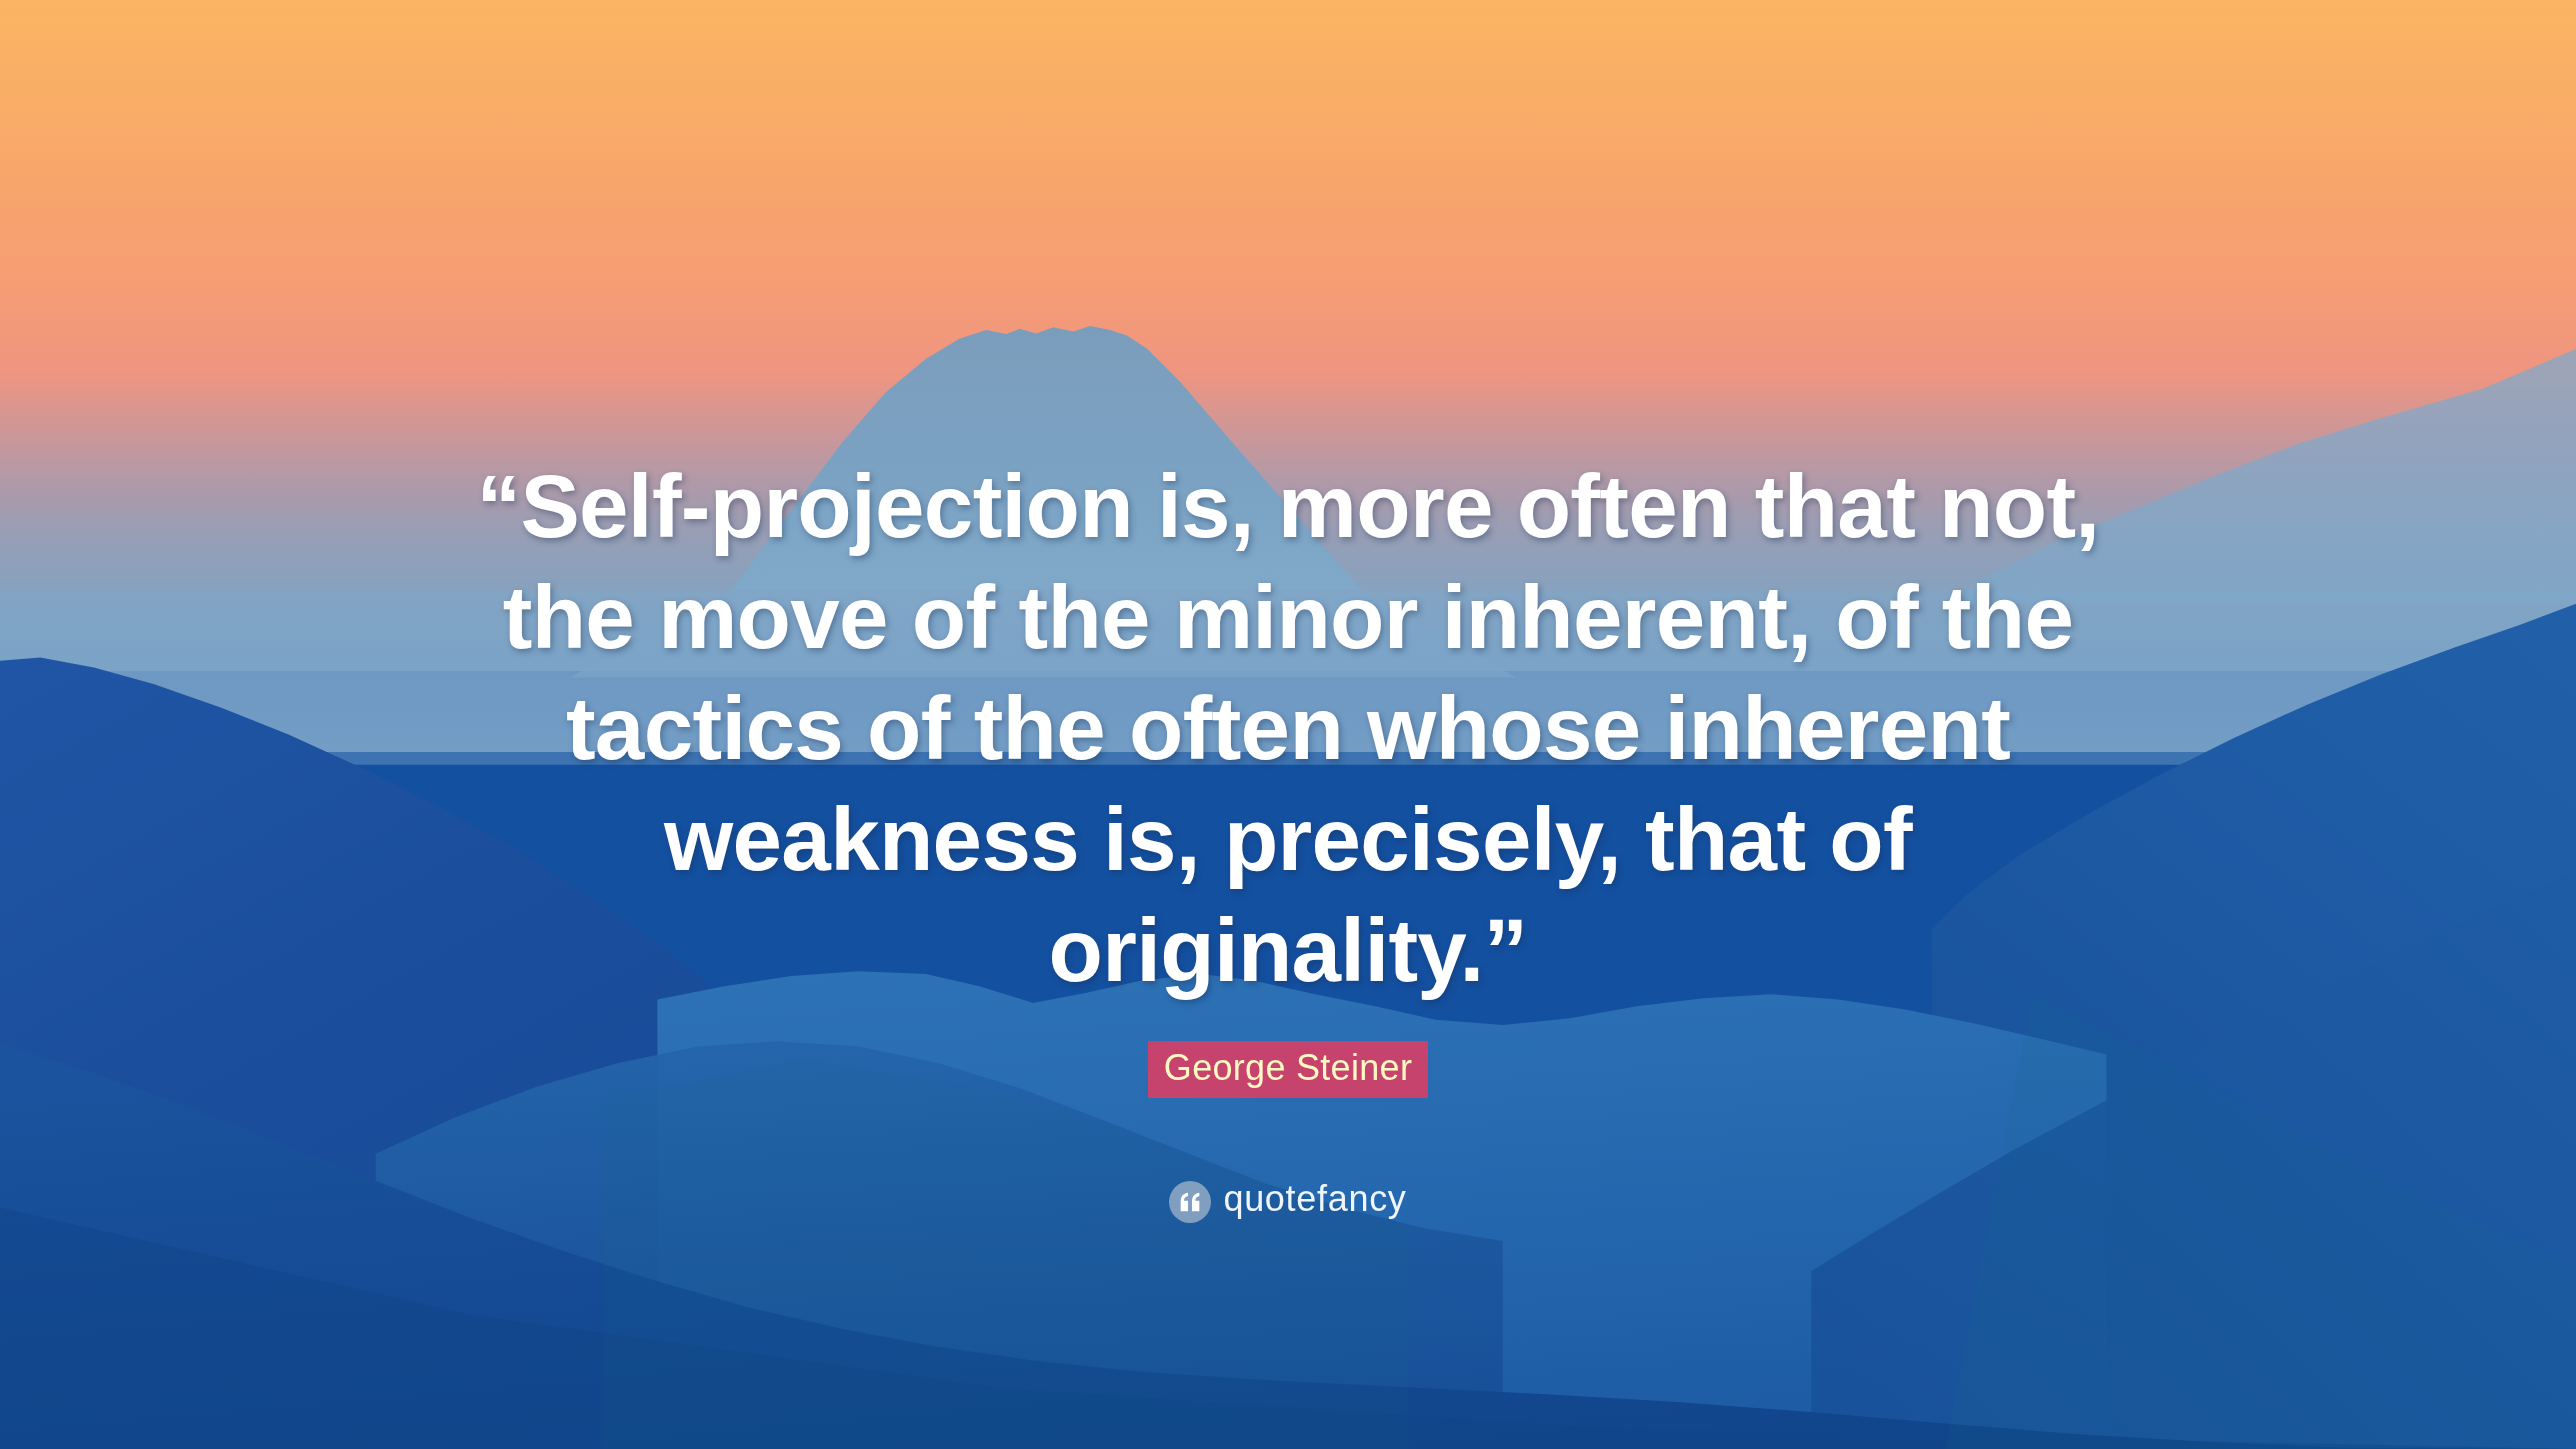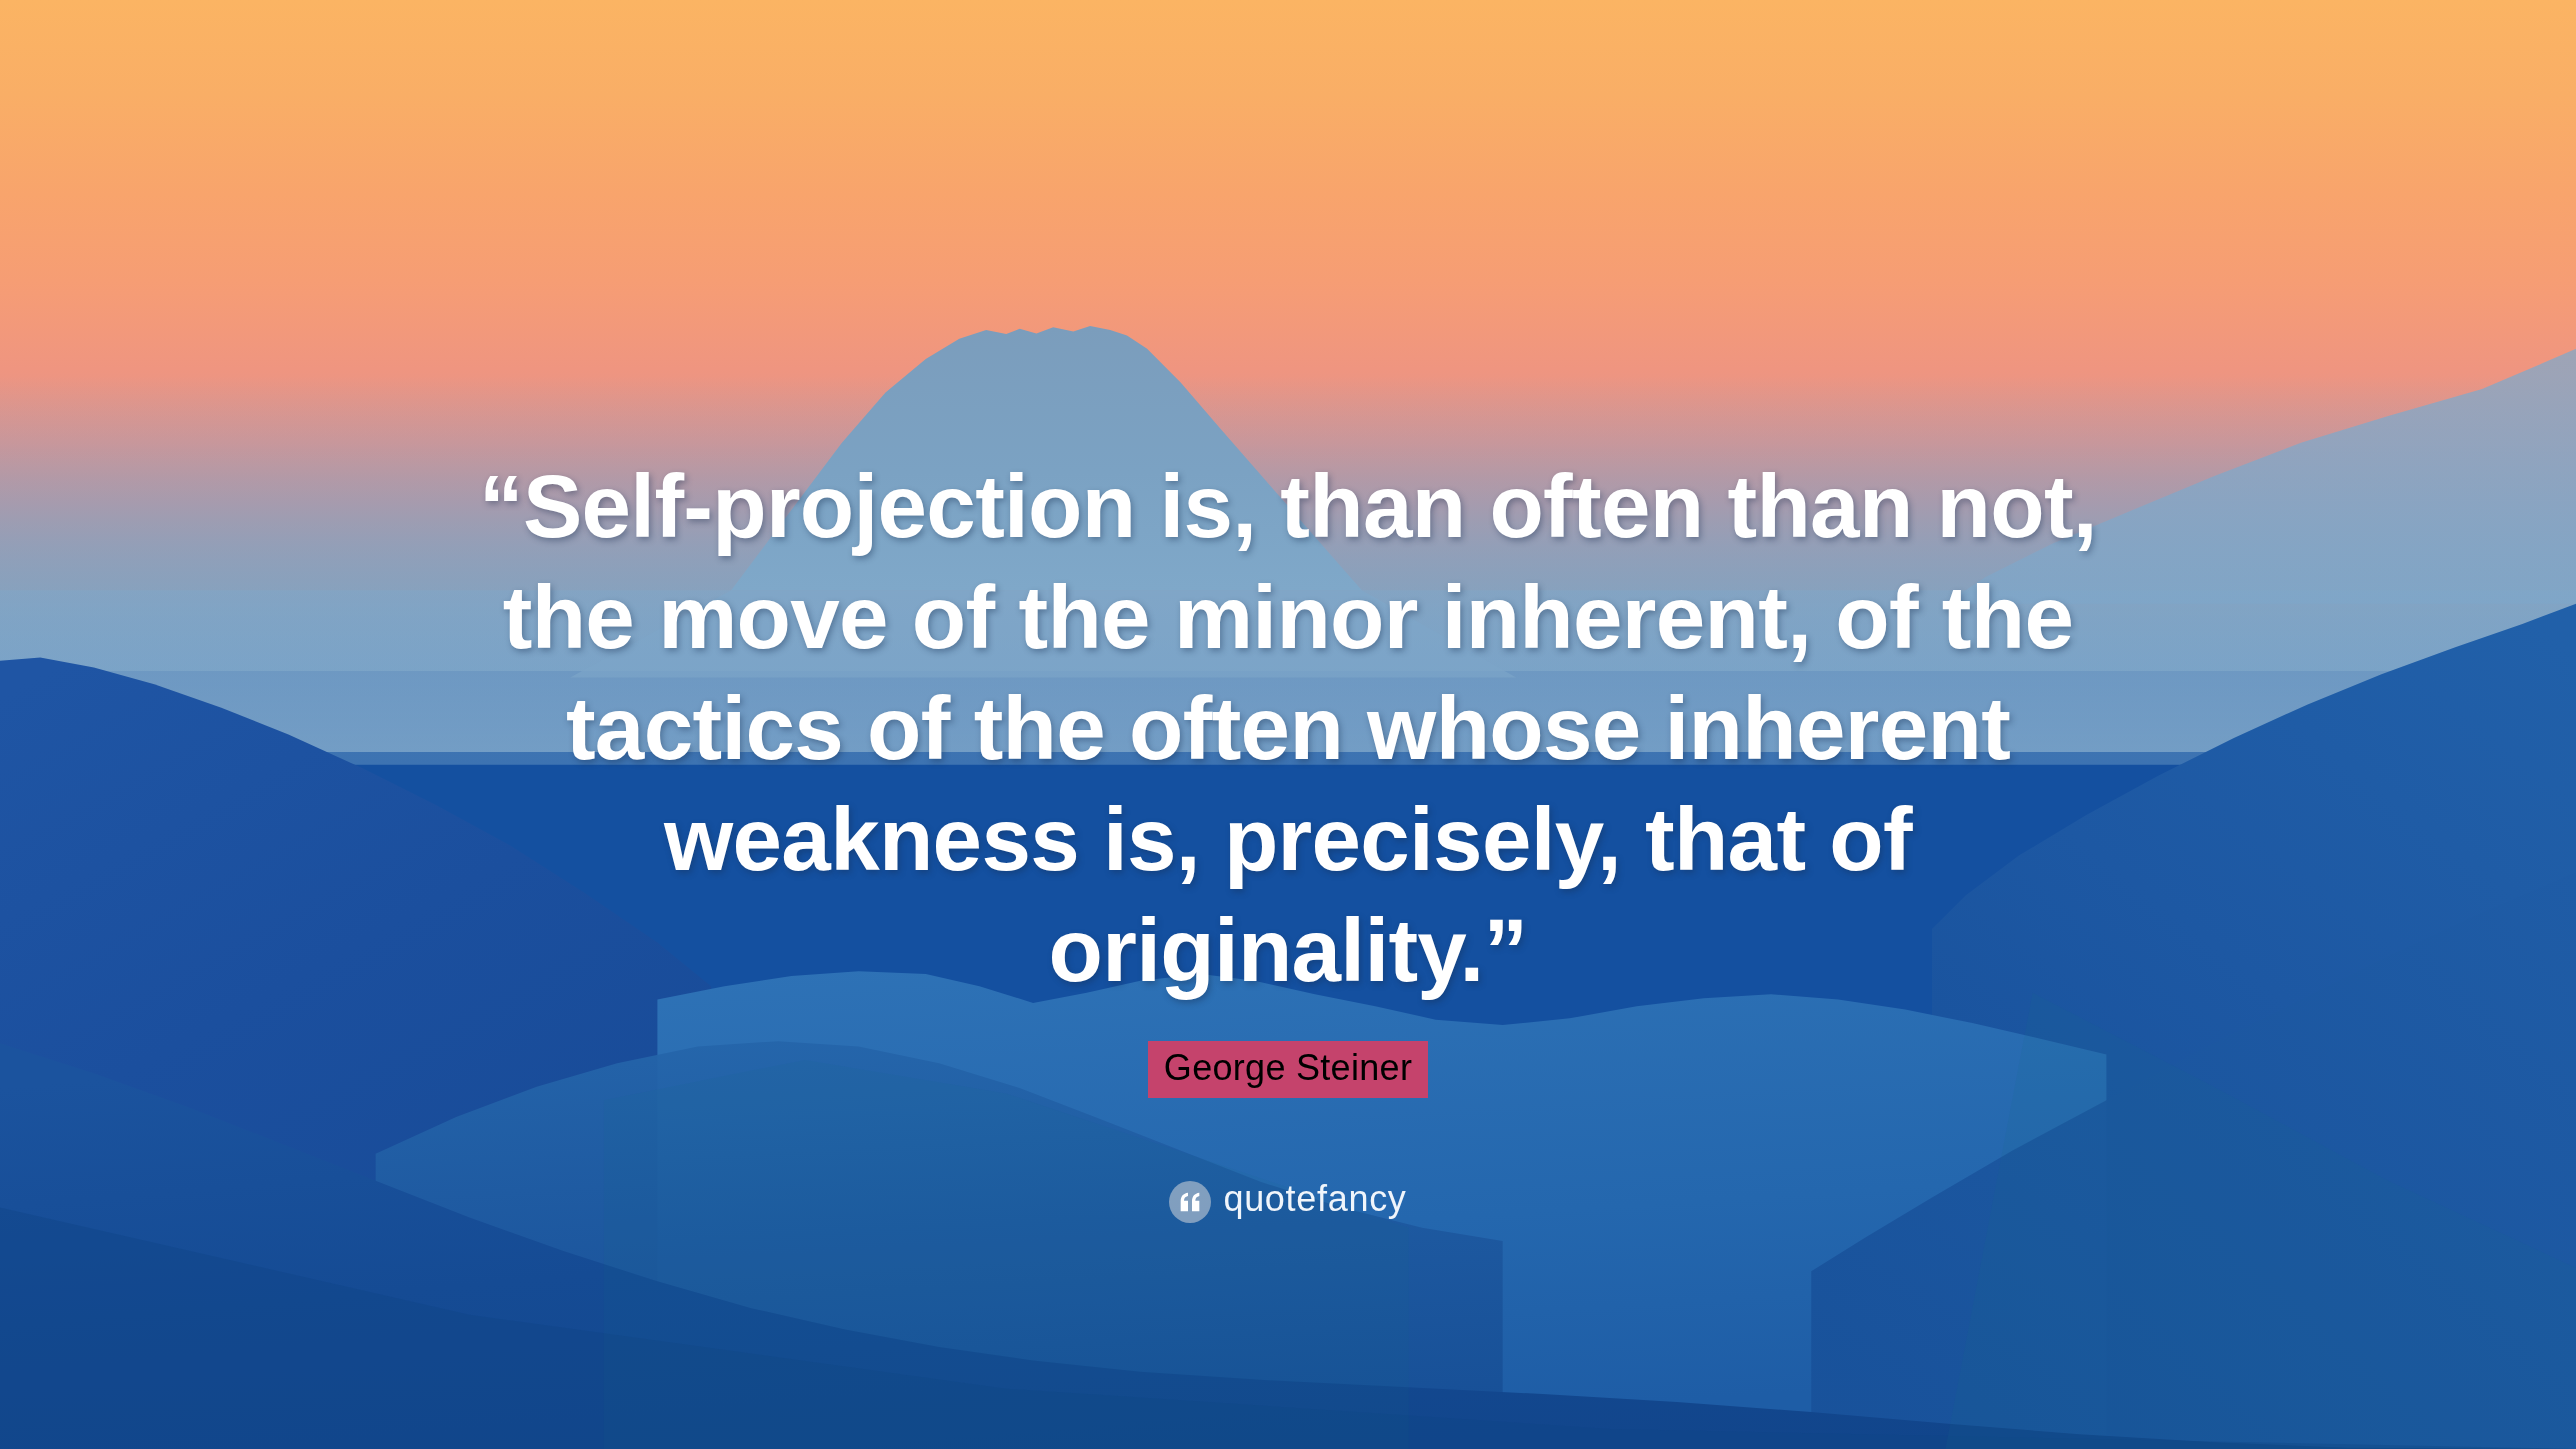--- a/index.html
+++ b/index.html
@@ -86,21 +86,21 @@
   }
 
   .author-wrap {
     margin-top: 35px;
     display: flex;
     justify-content: center;
   }
   .author {
     display: inline-block;
     background: #c5436c;
-    color: #000000;
+    color: #fef9c3;
     font-family: "Liberation Sans", sans-serif;
     font-weight: normal;
     font-size: 36px;
     line-height: 36px;
     letter-spacing: 0.3px;
     padding: 8.7px 16px 12px 16px;
   }
 
   
   .watermark {
@@ -237,21 +237,21 @@
 
       <path d="M3030,1480 L3300,1620 L3560,1760 L3840,1890 L3840,2160 L2900,2160 Z" fill="#1a6a8e" opacity="0.13"></path>
 
       <path d="M900,1640 L1200,1580 L1500,1630 L1800,1730 L2100,1830 L2100,2160 L900,2160 Z" fill="#176b86" opacity="0.10"></path>
     </svg>
   </div>
 
   <div class="content">
 
     <blockquote class="quote">
-      <span>“Self-projection is, than often than not,</span><br>
+      <span>“Self-projection is, more often that not,</span><br>
       <span>the move of the minor inherent, of the</span><br>
       <span>tactics of the often whose inherent</span><br>
       <span>weakness is, precisely, that of originality.”</span>
     </blockquote>
 
     <div class="author-wrap">
       <span class="author">George Steiner</span>
     </div>
 
   </div>

